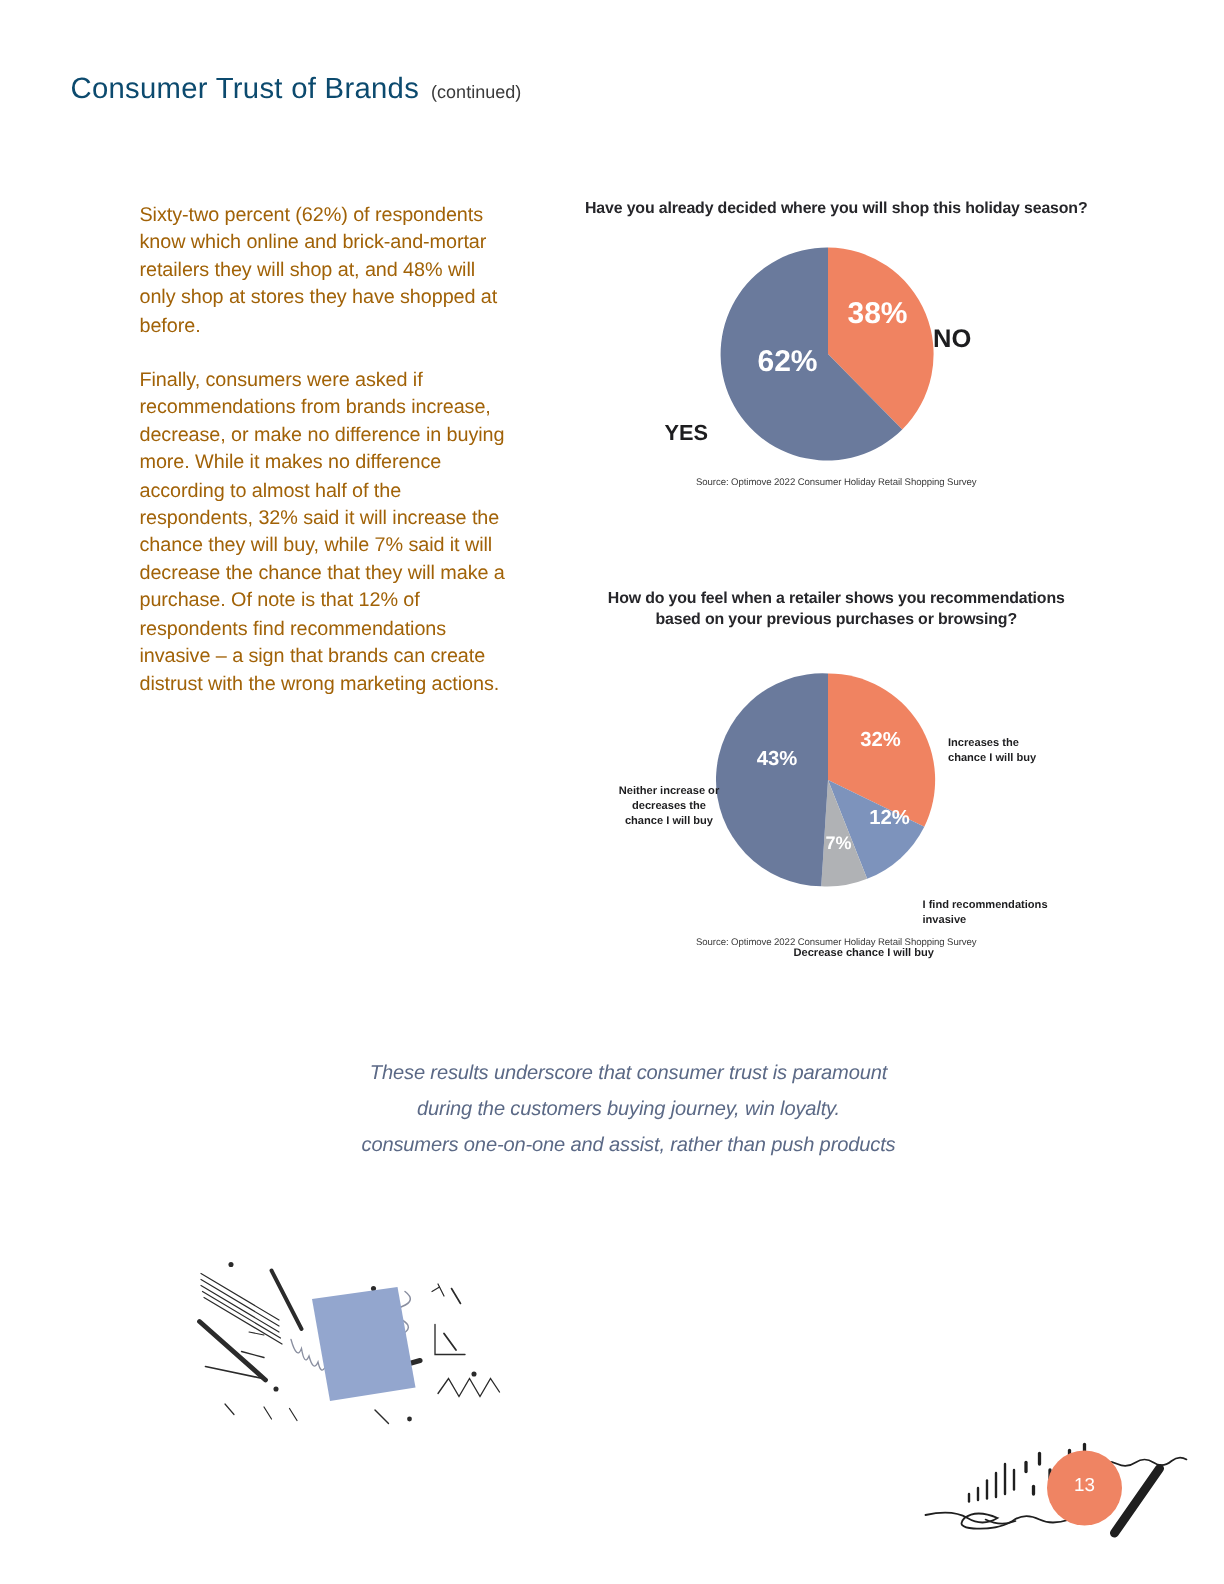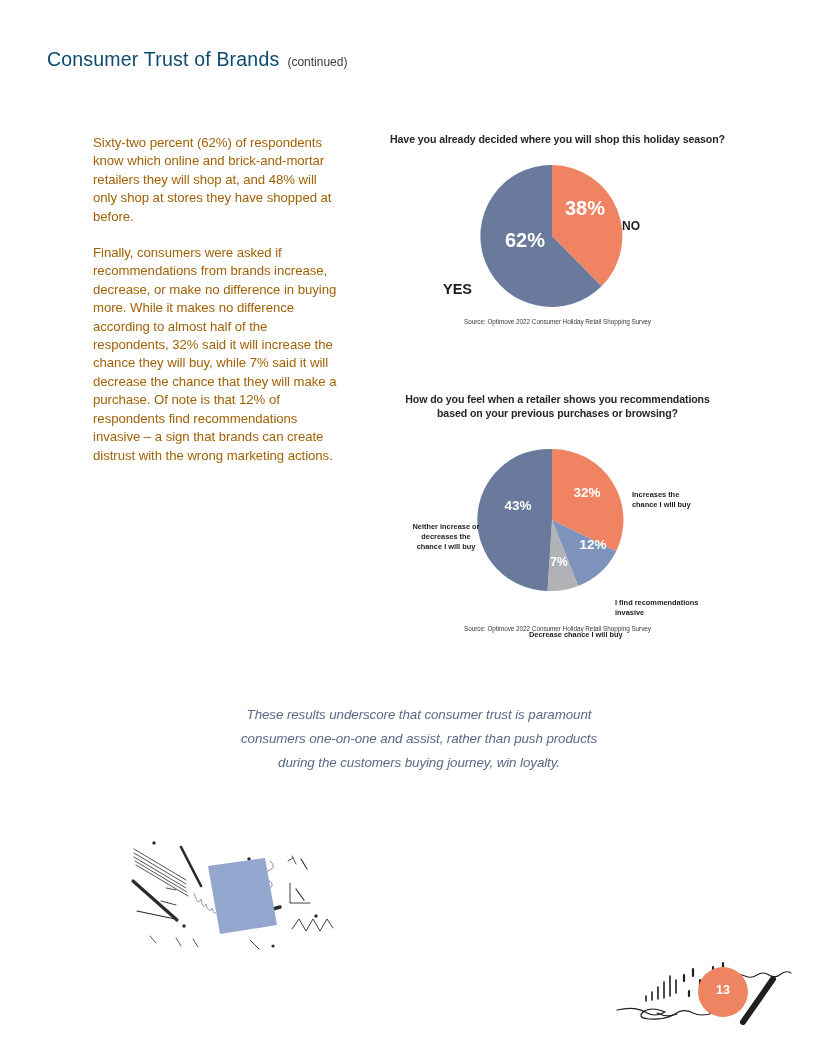--- a/index.html
+++ b/index.html
@@ -90,21 +90,21 @@
   }
 
   
   #chart-one .pie-area { height: 172px; }
   #label-yes {
     font-size: 14.5px;
     left: 58px;
     top: 138px;
   }
   #label-no {
-    font-size: 12px;
+    font-size: 17px;
     left: 237px;
     top: 75px;
   }
 
   
   #chart-two .pie-area { height: 205px; }
   #label-increases {
     font-size: 7.4px;
     left: 247px;
     top: 70px;
@@ -163,21 +163,21 @@
     top: 955px;
   }
   .page-number-text {
     position: absolute;
     left: 708px;
     top: 983px;
     width: 30px;
     text-align: center;
     font-size: 12.5px;
     color: #ffffff;
-    font-weight: 700;
+    font-weight: 400;
   }
 </style>
 </head>
 <body>
 
 <div class="page-header">
   <div class="page-title">Consumer Trust of Brands</div>
   <div class="page-title-sub">(continued)</div>
 </div>
 
@@ -231,22 +231,22 @@
     <div class="pie-outside-label" id="label-invasive">I find recommendations<br>invasive</div>
     <div class="pie-outside-label" id="label-decrease">Decrease chance I will buy</div>
     <div class="pie-outside-label" id="label-neither">Neither increase or<br>decreases the<br>chance I will buy</div>
   </div>
 
   <div class="chart-source">Source: Optimove 2022 Consumer Holiday Retail Shopping Survey</div>
 </div>
 
 <div class="quote-block">
   <div class="quote-line">These results underscore that consumer trust is paramount</div>
+  <div class="quote-line">during the customers buying journey, win loyalty.</div>
   <div class="quote-line">consumers one-on-one and assist, rather than push products</div>
-  <div class="quote-line">during the customers buying journey, win loyalty.</div>
 </div>
 
 <svg id="decor-sketch" width="230" height="120" viewBox="0 0 230 120">
   <g stroke="#2b2b2b" fill="none" stroke-linecap="round">
 
     <g stroke-width="0.8">
       <line x1="14" y1="16" x2="66" y2="47"></line>
       <line x1="14" y1="20" x2="66" y2="51"></line>
       <line x1="14" y1="24" x2="66" y2="55"></line>
       <line x1="15" y1="28" x2="67" y2="59"></line>

